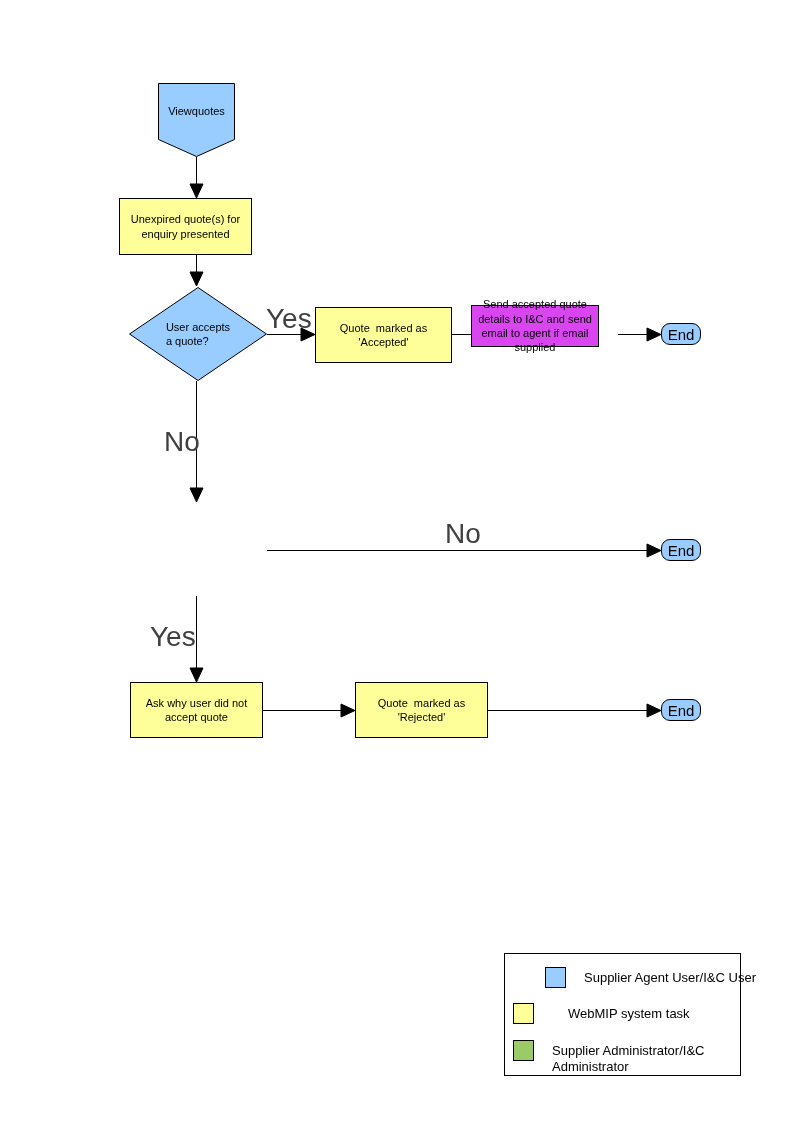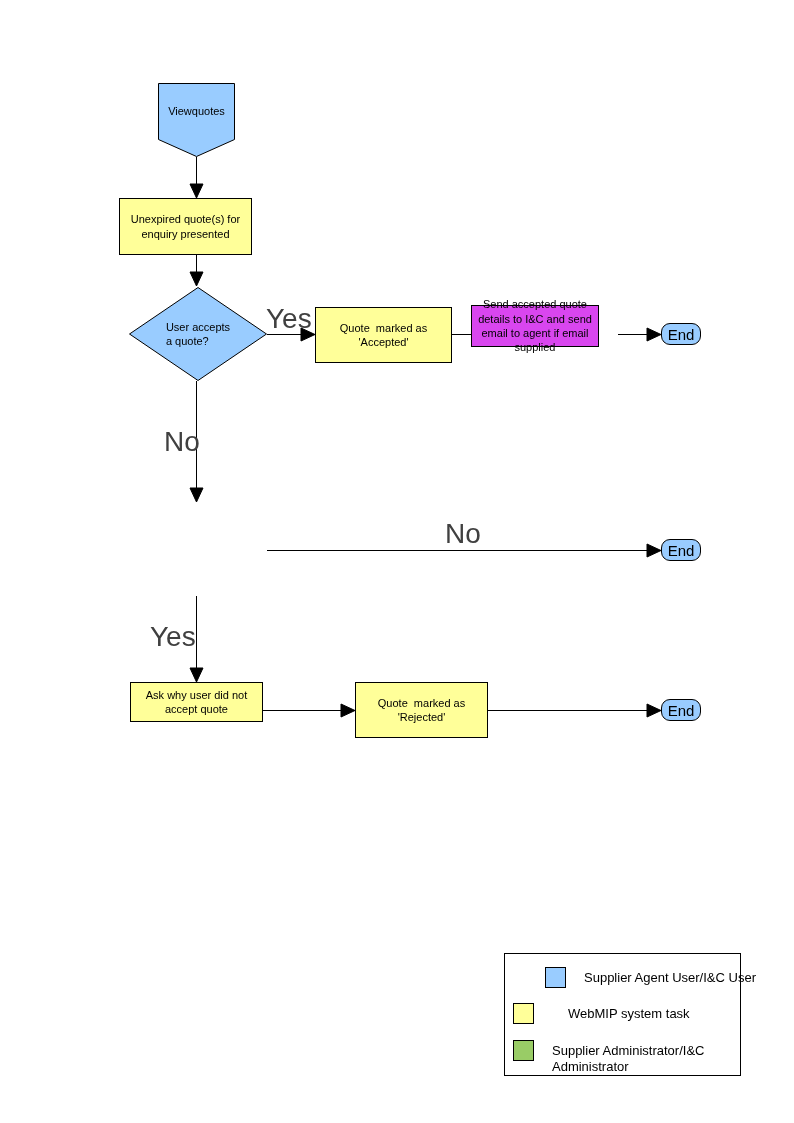--- a/index.html
+++ b/index.html
@@ -131,21 +131,21 @@
 
   <div class="node terminator" style="left: 661px; top: 323px; width: 40px; height: 22px; background-color: rgb(153, 204, 255);">
     <span>End</span>
   </div>
 
 
   <div class="node terminator" style="left: 661px; top: 539px; width: 40px; height: 22px; background-color: rgb(153, 204, 255);">
     <span>End</span>
   </div>
 
-  <div class="node process" style="left: 130px; top: 682px; width: 133px; height: 40px; background-color: rgb(255, 255, 153);">
+  <div class="node process" style="left: 130px; top: 682px; width: 133px; height: 56px; background-color: rgb(255, 255, 153);">
     <span>Ask why user did not
 accept quote</span>
   </div>
 
   <div class="node process" style="left: 355px; top: 682px; width: 133px; height: 56px; background-color: rgb(255, 255, 153);">
     <span>Quote  marked as
 'Rejected'</span>
   </div>
 
   <div class="node terminator" style="left: 661px; top: 699px; width: 40px; height: 22px; background-color: rgb(153, 204, 255);">

